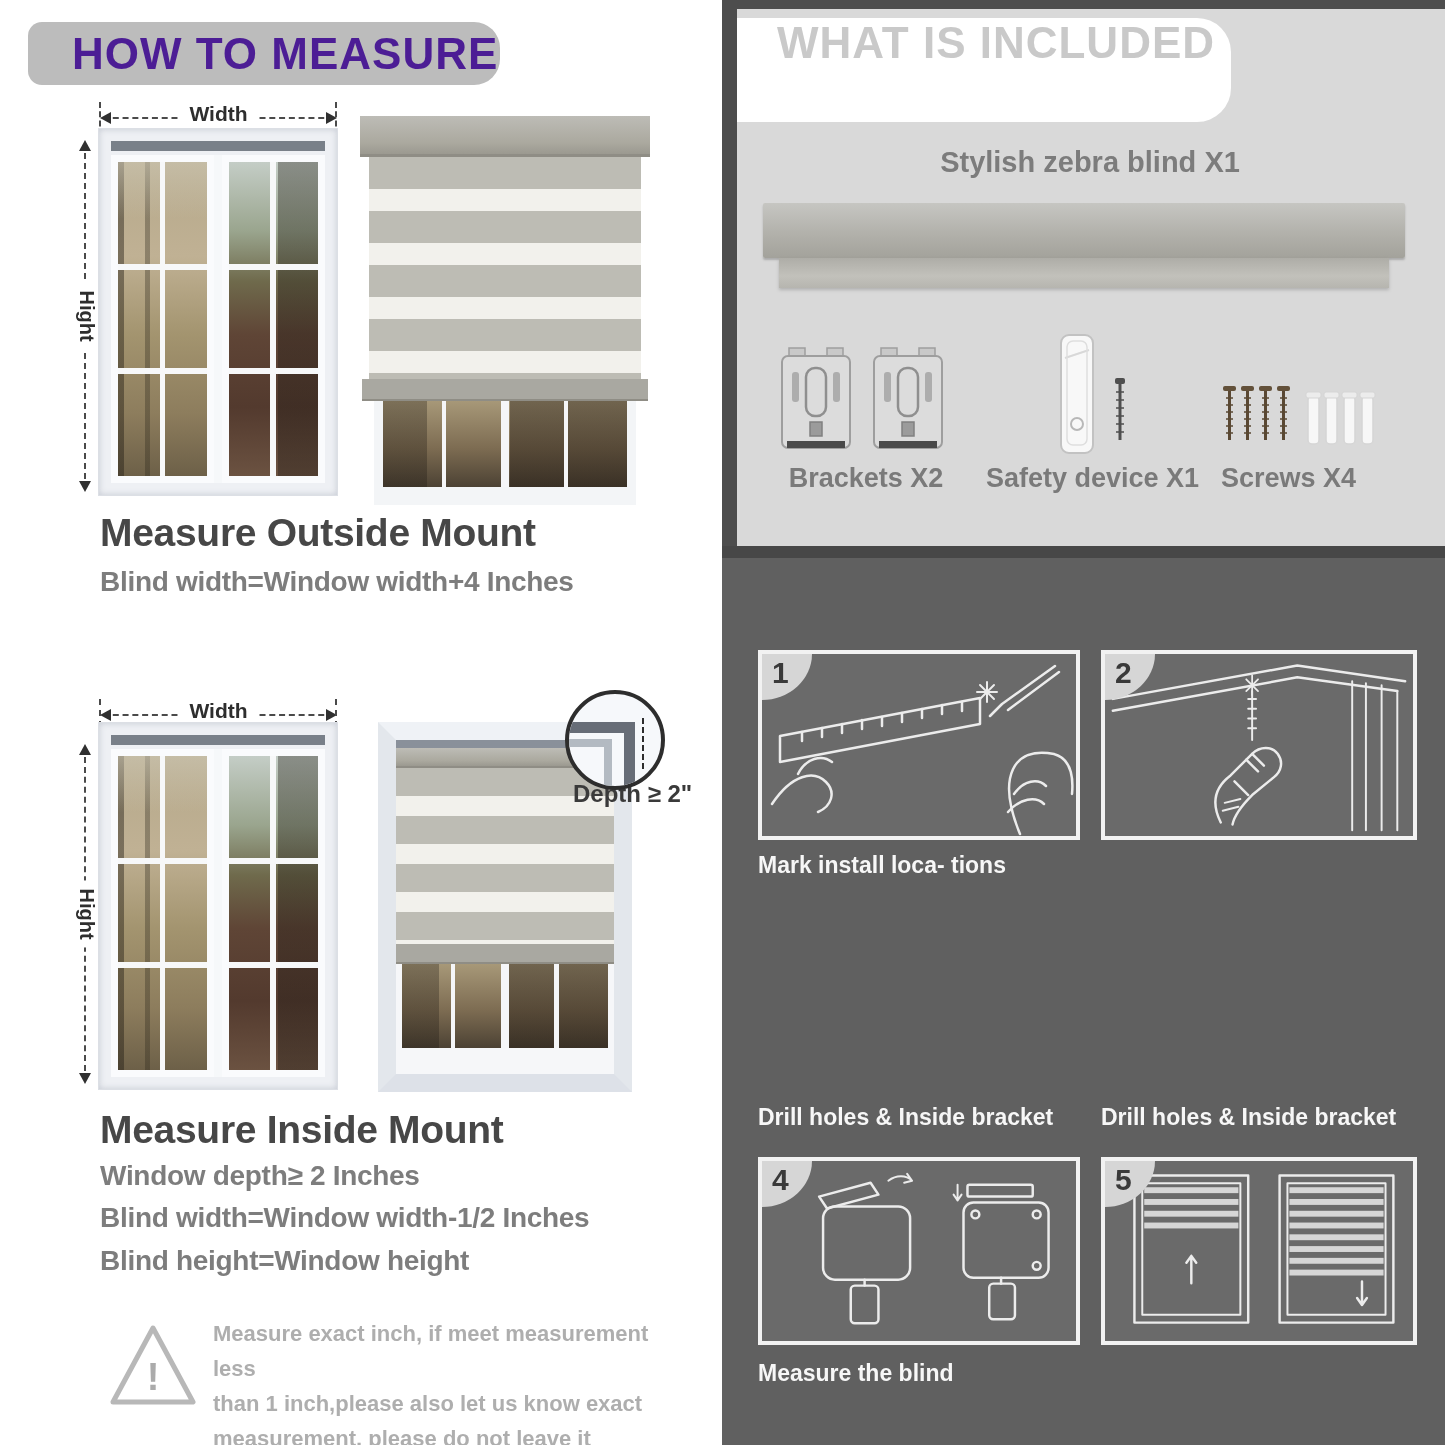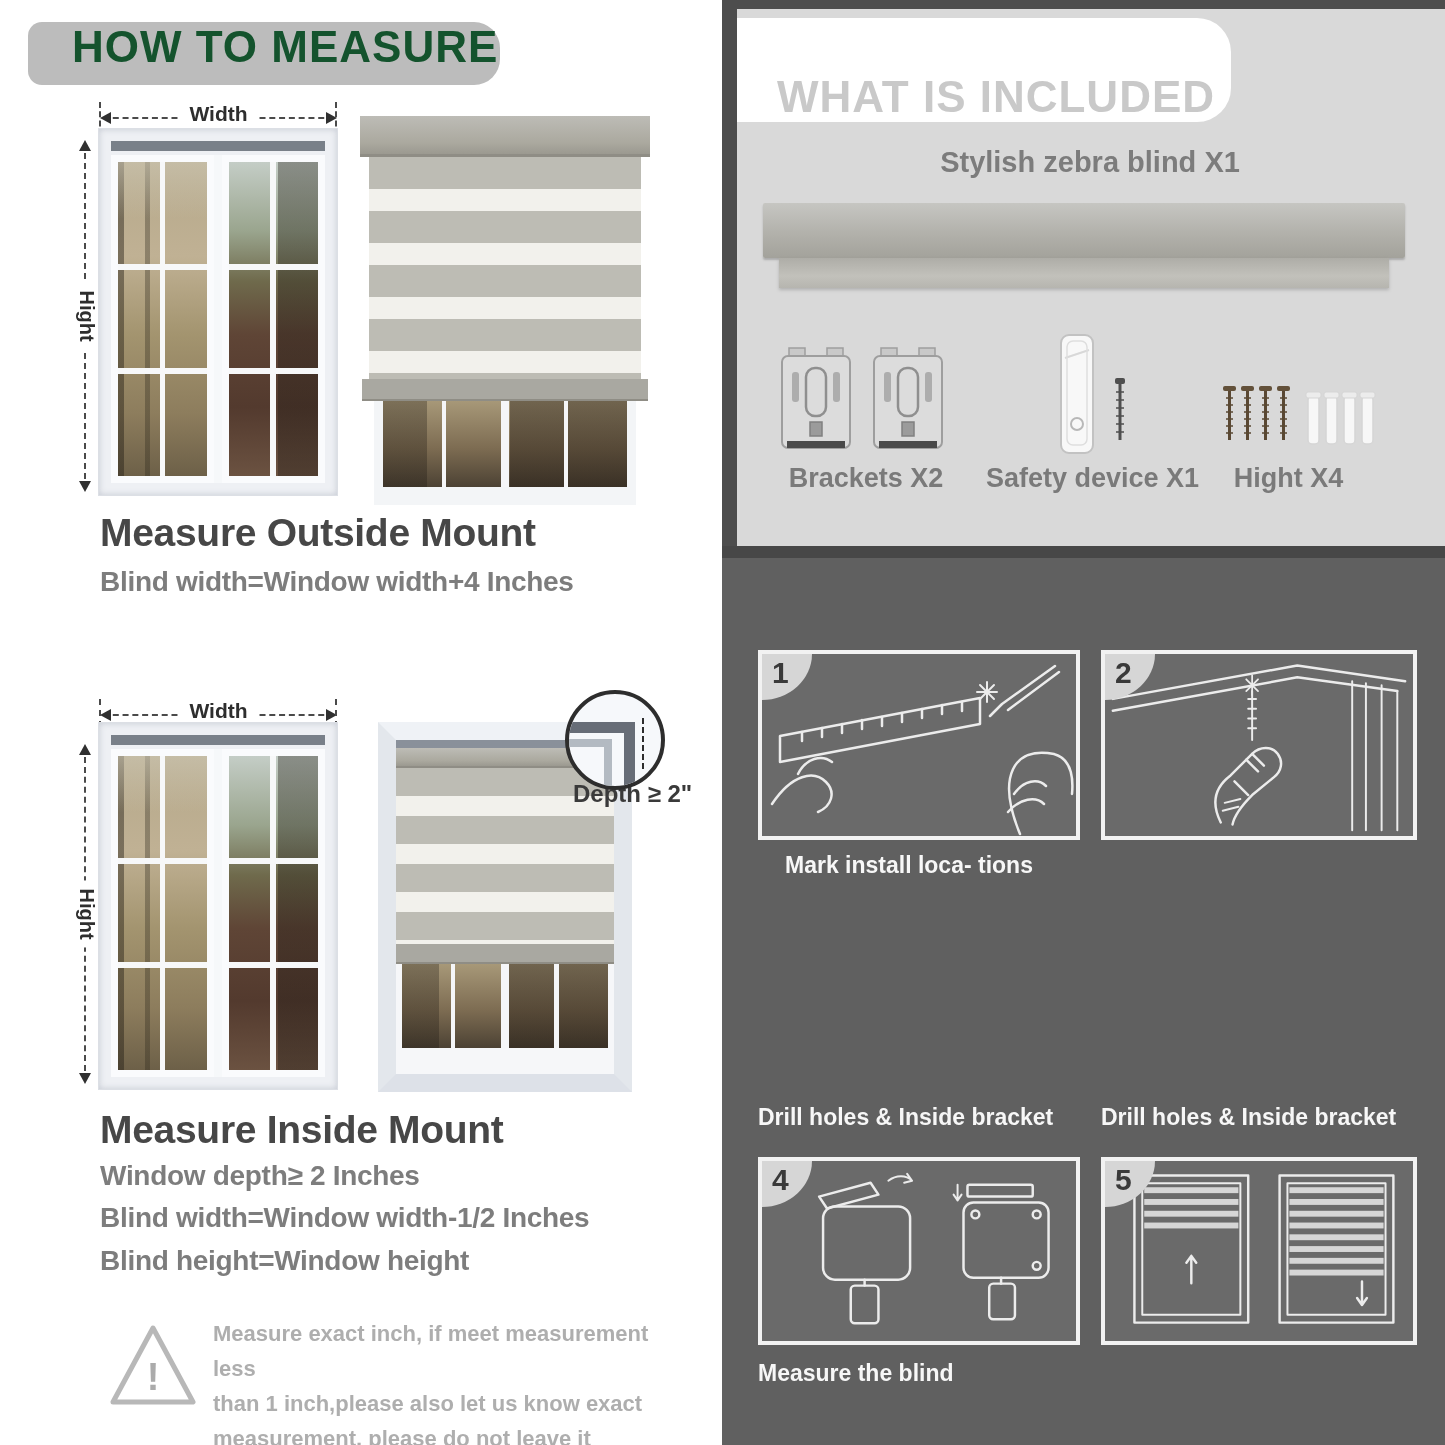--- a/index.html
+++ b/index.html
@@ -2,22 +2,22 @@
 <html><head>
 <meta charset="utf-8">
 <style>
   html,body{margin:0;padding:0;background:#ffffff;}
   #canvas{position:relative;width:1445px;height:1445px;background:#ffffff;
           font-family:"Liberation Sans", sans-serif;overflow:hidden;}
   .abs{position:absolute;}
 
   
   #measure-banner{left:28px;top:22px;width:472px;height:63px;background:#bcbcbc;
-    border-radius:14px 26px 26px 14px;color:#14532d;font-size:44px;font-weight:bold;
-    display:flex;align-items:flex-start;padding-left:44px;box-sizing:border-box;letter-spacing:1px;}
+    border-radius:14px 26px 26px 14px;color:#4c1d95;font-size:44px;font-weight:bold;
+    display:flex;align-items:center;padding-left:44px;box-sizing:border-box;letter-spacing:1px;}
 
   
   .harrow{height:14px;}
   .harrow .dash{position:absolute;left:3px;right:3px;top:6px;border-top:2px dashed #4a4a4a;}
   .harrow .tri-l{position:absolute;left:0;top:1px;width:0;height:0;
     border-top:6px solid transparent;border-bottom:6px solid transparent;border-right:11px solid #303030;}
   .harrow .tri-r{position:absolute;right:0;top:1px;width:0;height:0;
     border-top:6px solid transparent;border-bottom:6px solid transparent;border-left:11px solid #303030;}
   .harrow .lbl{position:absolute;left:50%;top:-9px;transform:translateX(-50%);
     background:#ffffff;padding:0 10px;font-size:21px;font-weight:bold;color:#2e2e2e;}
@@ -76,21 +76,21 @@
 
   .h1{font-size:39px;font-weight:bold;color:#474747;letter-spacing:-0.3px;}
   .formula{font-size:28px;font-weight:bold;color:#7d7d7d;letter-spacing:-0.3px;}
   #depth-label{font-size:24px;font-weight:bold;color:#3a3a3a;}
   .warn-line{font-size:22px;font-weight:bold;color:#aeaeae;line-height:35px;}
 
   
   #included-panel{left:722px;top:0;width:723px;height:546px;background:#d9d9d9;
     border-left:15px solid #4d4d4d;border-top:9px solid #4d4d4d;box-sizing:border-box;}
   #included-banner{left:737px;top:18px;width:494px;height:104px;background:#ffffff;
-    border-radius:0 34px 34px 0;display:flex;align-items:flex-end;padding-left:40px;box-sizing:border-box;
+    border-radius:0 34px 34px 0;display:flex;align-items:flex-start;padding-left:40px;box-sizing:border-box;
     font-size:44px;font-weight:bold;color:#c9c9c9;letter-spacing:1px;}
   #product-label{left:860px;top:146px;width:460px;text-align:center;
     font-size:29px;font-weight:bold;color:#7c7c7c;}
   #rail-main{left:763px;top:203px;width:642px;height:55px;border-radius:2px;
     background:linear-gradient(180deg,#c6c6c2 0%,#b2b1ab 55%,#a3a29b 100%);
     box-shadow:0 2px 2px rgba(90,90,90,.35);}
   #rail-lip{left:779px;top:258px;width:610px;height:30px;
     background:linear-gradient(180deg,#aeada7 0%,#c2c1bb 60%,#b6b5af 100%);
     box-shadow:0 2px 3px rgba(120,120,120,.4);}
   .part-label{top:463px;text-align:center;font-size:27px;font-weight:bold;color:#7a7a7a;}
@@ -309,21 +309,21 @@
         </g>
       <g transform="translate(140,8)">
           <rect x="0" y="4" width="11" height="48" rx="4" fill="rgba(252,252,252,0.85)" stroke="#d5d5d5" stroke-width="1.5"></rect>
           <rect x="-2" y="0" width="15" height="6" rx="2" fill="#ececec" stroke="#d5d5d5" stroke-width="1"></rect>
         </g>
     </g>
   </svg>
 
   <div class="abs part-label" style="left:786px;width:160px;">Brackets X2</div>
   <div class="abs part-label" style="left:980px;width:225px;">Safety device X1</div>
-  <div class="abs part-label" style="left:1206px;width:165px;">Hight X4</div>
+  <div class="abs part-label" style="left:1206px;width:165px;">Screws X4</div>
 
   <div class="abs" id="mount-panel"></div>
 
   <div class="abs step-panel" style="left:758px;top:650px;width:322px;height:190px;">
     <svg viewBox="0 0 314 182" fill="none" stroke="#ececec" stroke-width="2.5" stroke-linecap="round" stroke-linejoin="round">
       <path d="M18 108 L218 70 L218 44 L18 82 Z"></path>
       <path d="M40 78 v9 M60 74 v9 M80 70 v9 M100 66 v9 M120 63 v9 M140 59 v9 M160 55 v9 M180 51 v9 M200 48 v9"></path>
       <path d="M218 31 L232 45 M232 31 L218 45 M225 28 V48 M215 38 H235" stroke-width="2"></path>
       <path d="M293 12 L240 50 M297 18 L246 56 M240 50 L228 62"></path>
       <path d="M10 150 C30 120 52 116 64 128 M64 128 C74 138 70 152 56 158 M36 120 C44 104 60 100 70 108"></path>
@@ -339,21 +339,21 @@
       <path d="M252 26 V178 M266 28 V178 M282 30 V178 M298 36 V178" stroke-width="2"></path>
       <path d="M150 36 V86 M146 44 H154 M146 54 H154 M146 64 H154 M146 74 H154" stroke-width="2"></path>
       <path d="M144 24 L156 36 M156 24 L144 36 M150 20 V40" stroke-width="1.8"></path>
       <path d="M118 170 C108 150 112 134 128 122 L150 100 C158 92 170 92 176 100 C182 108 180 118 172 124 L150 142 C140 152 132 162 130 172"></path>
       <path d="M150 100 L162 112 M144 106 L156 118 M132 128 L146 142"></path>
       <path d="M122 150 L138 146 M120 158 L136 154" stroke-width="2"></path>
     </svg>
     <div class="badge"><span>2</span></div>
   </div>
 
-  <div class="abs step-caption" style="left:758px;top:852px;width:322px;margin-left:27px;">Mark install loca- tions</div>
+  <div class="abs step-caption" style="left:758px;top:852px;width:322px;">Mark install loca- tions</div>
 
 
 
   <div class="abs step-caption" style="left:758px;top:1104px;width:322px;">Drill holes &amp; Inside bracket</div>
   <div class="abs step-caption" style="left:1101px;top:1104px;width:316px;">Drill holes &amp; Inside bracket</div>
 
   <div class="abs step-panel" style="left:758px;top:1157px;width:322px;height:188px;">
     <svg viewBox="0 0 314 182" fill="none" stroke="#ececec" stroke-width="2.5" stroke-linecap="round" stroke-linejoin="round">
       <path d="M56 36 L108 22 L116 34 L64 48 Z"></path>
       <path d="M126 20 C134 14 144 14 150 20 M150 20 L145 13 M150 20 L142 22" stroke-width="2"></path>

